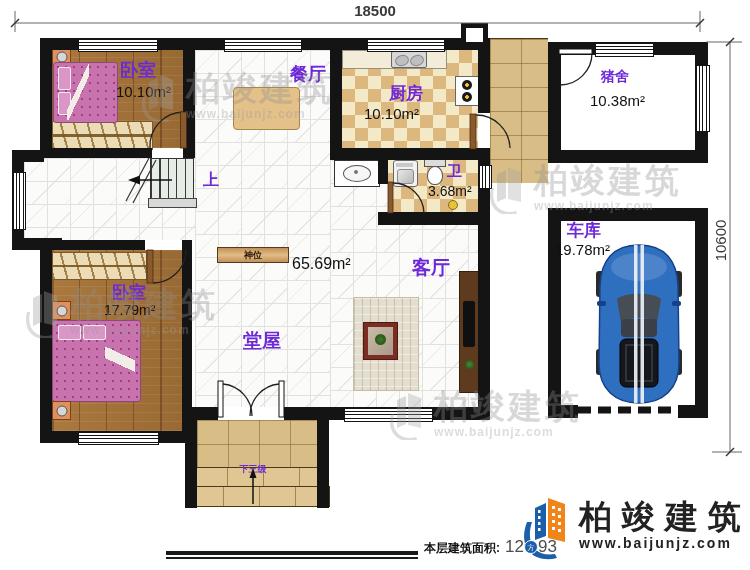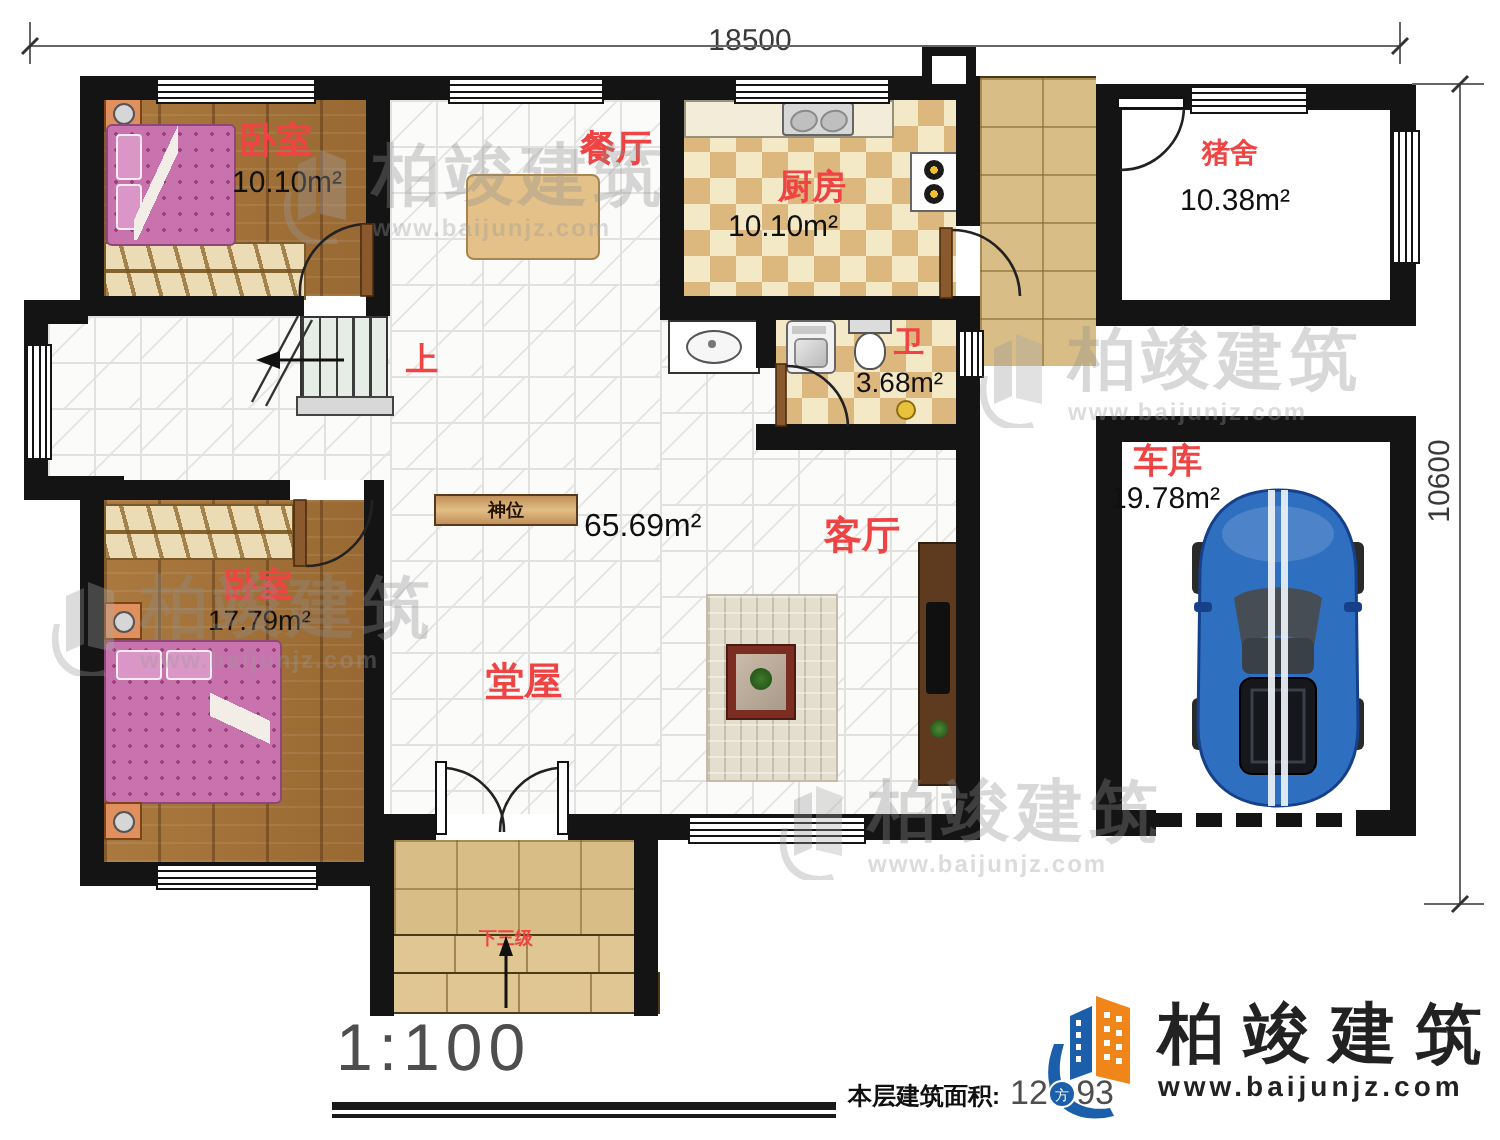--- a/index.html
+++ b/index.html
@@ -28,21 +28,21 @@
     linear-gradient(rgba(130,100,45,.55) 1px,transparent 1px),
     linear-gradient(90deg,rgba(130,100,45,.55) 1px,transparent 1px);
     background-size:31px 24px;}
   .wardrobe{position:absolute;z-index:2;background-color:#ecdcb6;border:1px solid #7a5a28;
     background-image:
      linear-gradient(transparent 46%,rgba(120,85,30,.9) 46% 54%,transparent 54%),
      repeating-linear-gradient(75deg,rgba(140,100,40,.75) 0 2px,transparent 2px 13px);}
   .stepband{position:absolute;z-index:2;background:#dfc693;border:1.5px solid #4a3a18;
     background-image:repeating-linear-gradient(90deg,rgba(120,90,40,.6) 0 1px,transparent 1px 36px);}
   .furn{position:absolute;z-index:3;}
-  .rname{position:absolute;z-index:50;font-weight:700;color:#ef4444;white-space:nowrap;}
+  .rname{position:absolute;z-index:50;font-weight:700;color:#6d28d9;white-space:nowrap;}
   .rarea{position:absolute;z-index:50;color:#101010;white-space:nowrap;}
   .sofa{position:absolute;background:#e9e2d2;border:1.5px solid #a89f87;border-radius:6px;}
   .cushion{position:absolute;background:#2d2d2d;border-radius:2px;}
   .endtable{position:absolute;background:#7c2a1f;border:1px solid #48140c;}
   .endtable:after{content:"";position:absolute;left:50%;top:50%;width:8px;height:8px;
     transform:translate(-50%,-50%);border-radius:50%;border:2px solid #d9a33a;}
   .nightstand{position:absolute;z-index:3;background:#e0905f;border:1px solid #7c4418;}
   .nightstand:after{content:"";position:absolute;left:50%;top:50%;width:9px;height:9px;
     transform:translate(-50%,-50%);border-radius:50%;background:#d6d6d6;border:1.5px solid #555;}
   .bed{position:absolute;z-index:3;background:#c873ae;border:1.5px solid #8d4878;border-radius:3px;
@@ -354,25 +354,24 @@
       <line x1="138" y1="180" x2="172" y2="180" stroke="#111" stroke-width="1.5"></line>
       <polygon points="128,180 140,175.5 140,184.5" fill="#111"></polygon>
     </g>
 
     <g>
       <line x1="253" y1="478" x2="253" y2="504" stroke="#111" stroke-width="1.5"></line>
       <polygon points="253,468 249.5,478 256.5,478" fill="#111"></polygon>
     </g>
   </svg>
 
-  <div class="dimtext" style="left:330px;top:12px;width:90px;">18500</div>
+  <div class="dimtext" style="left:330px;top:2px;width:90px;font-weight:bold;">18500</div>
   <div class="dimtext" style="left:690px;top:232px;width:60px;transform:rotate(-90deg);">10600</div>
 
   <div class="ft-title">
-    <span class="ft-scale">1:100</span>
   </div>
   <div class="abs" style="left:166px;top:551px;width:252px;height:3.5px;background:#1a1a1a;z-index:50;"></div>
   <div class="abs" style="left:166px;top:557px;width:252px;height:1.5px;background:#1a1a1a;z-index:50;"></div>
   <div class="ft-note">
     <span class="ft-note-label">本层建筑面积:</span>
     <span class="ft-note-value">129.93</span>
   </div>
   <div class="brand">
     <svg width="50" height="70" viewBox="0 0 50 70">
       <path d="M10,32 C3,54 14,67 33,64 L35,68 C12,74 -5,58 5,32 Z" fill="#1b5ea9"></path>

